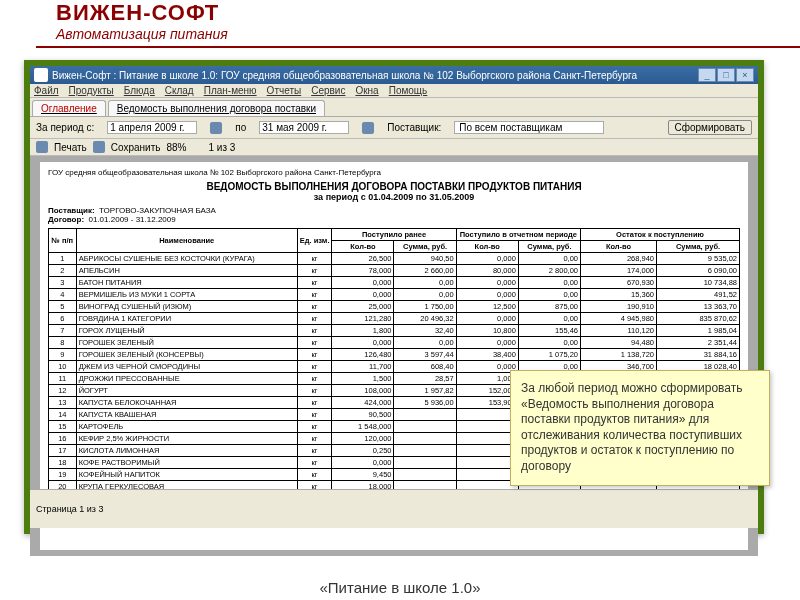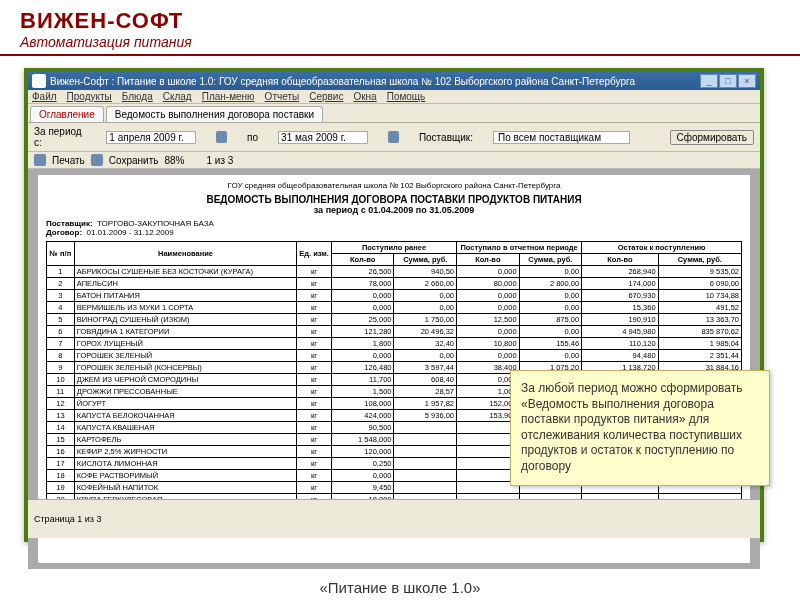--- a/index.html
+++ b/index.html
@@ -1,38 +1,38 @@
 <!DOCTYPE html>
 <html><head>
 <meta charset="utf-8">
 <style>
   * { box-sizing: border-box; margin: 0; padding: 0; }
   body { font-family: Arial, sans-serif; background: #fff; width: 800px; height: 600px; overflow: hidden; position: relative; }
-  .header { padding: 8px 20px 4px; border-bottom: 2px solid #8b0000; }
+  .header { padding: 0 20px 4px; border-bottom: 2px solid #8b0000; margin-left: 36px; }
   .brand { color: #8b0000; font-size: 22px; font-weight: bold; letter-spacing: 1px; }
   .subtitle { color: #8b0000; font-style: italic; font-size: 14px; }
-  .app-window { margin: 12px 24px; border: 4px solid #4d7c0f; background: #f0f0f0; box-shadow: 0 2px 6px rgba(0,0,0,0.3); width: 740px; height: 474px; position: relative; }
+  .app-window { margin: 12px 24px; border: 6px solid #4d7c0f; background: #f0f0f0; box-shadow: 0 2px 6px rgba(0,0,0,0.3); width: 740px; height: 474px; position: relative; }
   .titlebar { background: linear-gradient(#3b6ea5,#2a5a90); color: #fff; display: flex; align-items: center; padding: 2px 4px; font-size: 10px; }
   .titlebar .icon { width: 14px; height: 14px; background: #fff; border-radius: 2px; margin-right: 4px; display: inline-block; }
   .titlebar .t { flex: 1; white-space: nowrap; overflow: hidden; }
   .win-btns { display: flex; gap: 1px; }
   .win-btns span { width: 18px; height: 14px; background: #c4d9f0; border: 1px solid #6a8ab0; font-size: 9px; text-align: center; line-height: 12px; color: #2a5a90; }
   .menubar { background: #ece9d8; padding: 1px 4px; font-size: 10px; display: flex; gap: 10px; border-bottom: 1px solid #bbb; }
   .menubar span { cursor: pointer; text-decoration: underline; color: #333; }
-  .tabs { display: flex; background: #ece9d8; font-size: 10px; padding-top: 2px; border-bottom: 1px solid #aaa; }
+  .tabs { display: flex; background: #ece9d8; font-size: 10px; padding-top: 2px; border-bottom: 1px solid #aaa; text-decoration: underline; }
   .tab { padding: 2px 8px; border: 1px solid #aaa; border-bottom: none; background: #f8f8f8; margin-left: 2px; border-radius: 3px 3px 0 0; }
   .tab0 { color: #b00; }
-  .toolbar { background: #ece9d8; padding: 3px 6px; font-size: 10px; display: flex; align-items: center; gap: 20px; border-bottom: 1px solid #bbb; }
+  .toolbar { background: #ece9d8; padding: 3px 6px; font-size: 10px; display: flex; align-items: center; gap: 13px; border-bottom: 1px solid #bbb; }
   .toolbar input[type=text] { font-size: 10px; padding: 0 2px; border: 1px solid #aaa; width: 90px; background: #fff; }
   .dd { background: #fff; border: 1px solid #aaa; padding: 0 12px 0 4px; position: relative; font-size: 10px; }
   .toolbar2 { background: #ece9d8; padding: 2px 6px; font-size: 10px; display: flex; align-items: center; gap: 6px; border-bottom: 1px solid #bbb; }
   .mini-icon { width: 12px; height: 12px; display: inline-block; background: #6a8ab0; border-radius: 2px; }
   .doc-area { background: #aaa; height: 400px; overflow: hidden; padding: 6px 10px; }
   .page { background: #fff; width: 100%; height: 100%; padding: 6px 8px; font-size: 8px; overflow: hidden; }
-  .org { text-align: center; font-size: 8px; }
+  .org { font-size: 8px; }
   .rpt-title { text-align: center; font-weight: bold; font-size: 10px; margin-top: 4px; }
   .period { text-align: center; font-weight: bold; font-size: 9px; }
   .meta { font-size: 8px; margin: 4px 0; }
   .meta b { font-weight: bold; }
   table { border-collapse: collapse; width: 100%; font-size: 7.5px; table-layout: fixed; }
   th, td { border: 1px solid #000; padding: 1px 2px; overflow: hidden; white-space: nowrap; }
   th { text-align: center; font-weight: bold; }
   td.n { text-align: right; }
   td.c { text-align: center; }
   .statusbar { position: absolute; bottom: 0; left: 0; right: 0; background: #ece9d8; font-size: 9px; padding: 14px 6px; border-top: 1px solid #aaa; }

